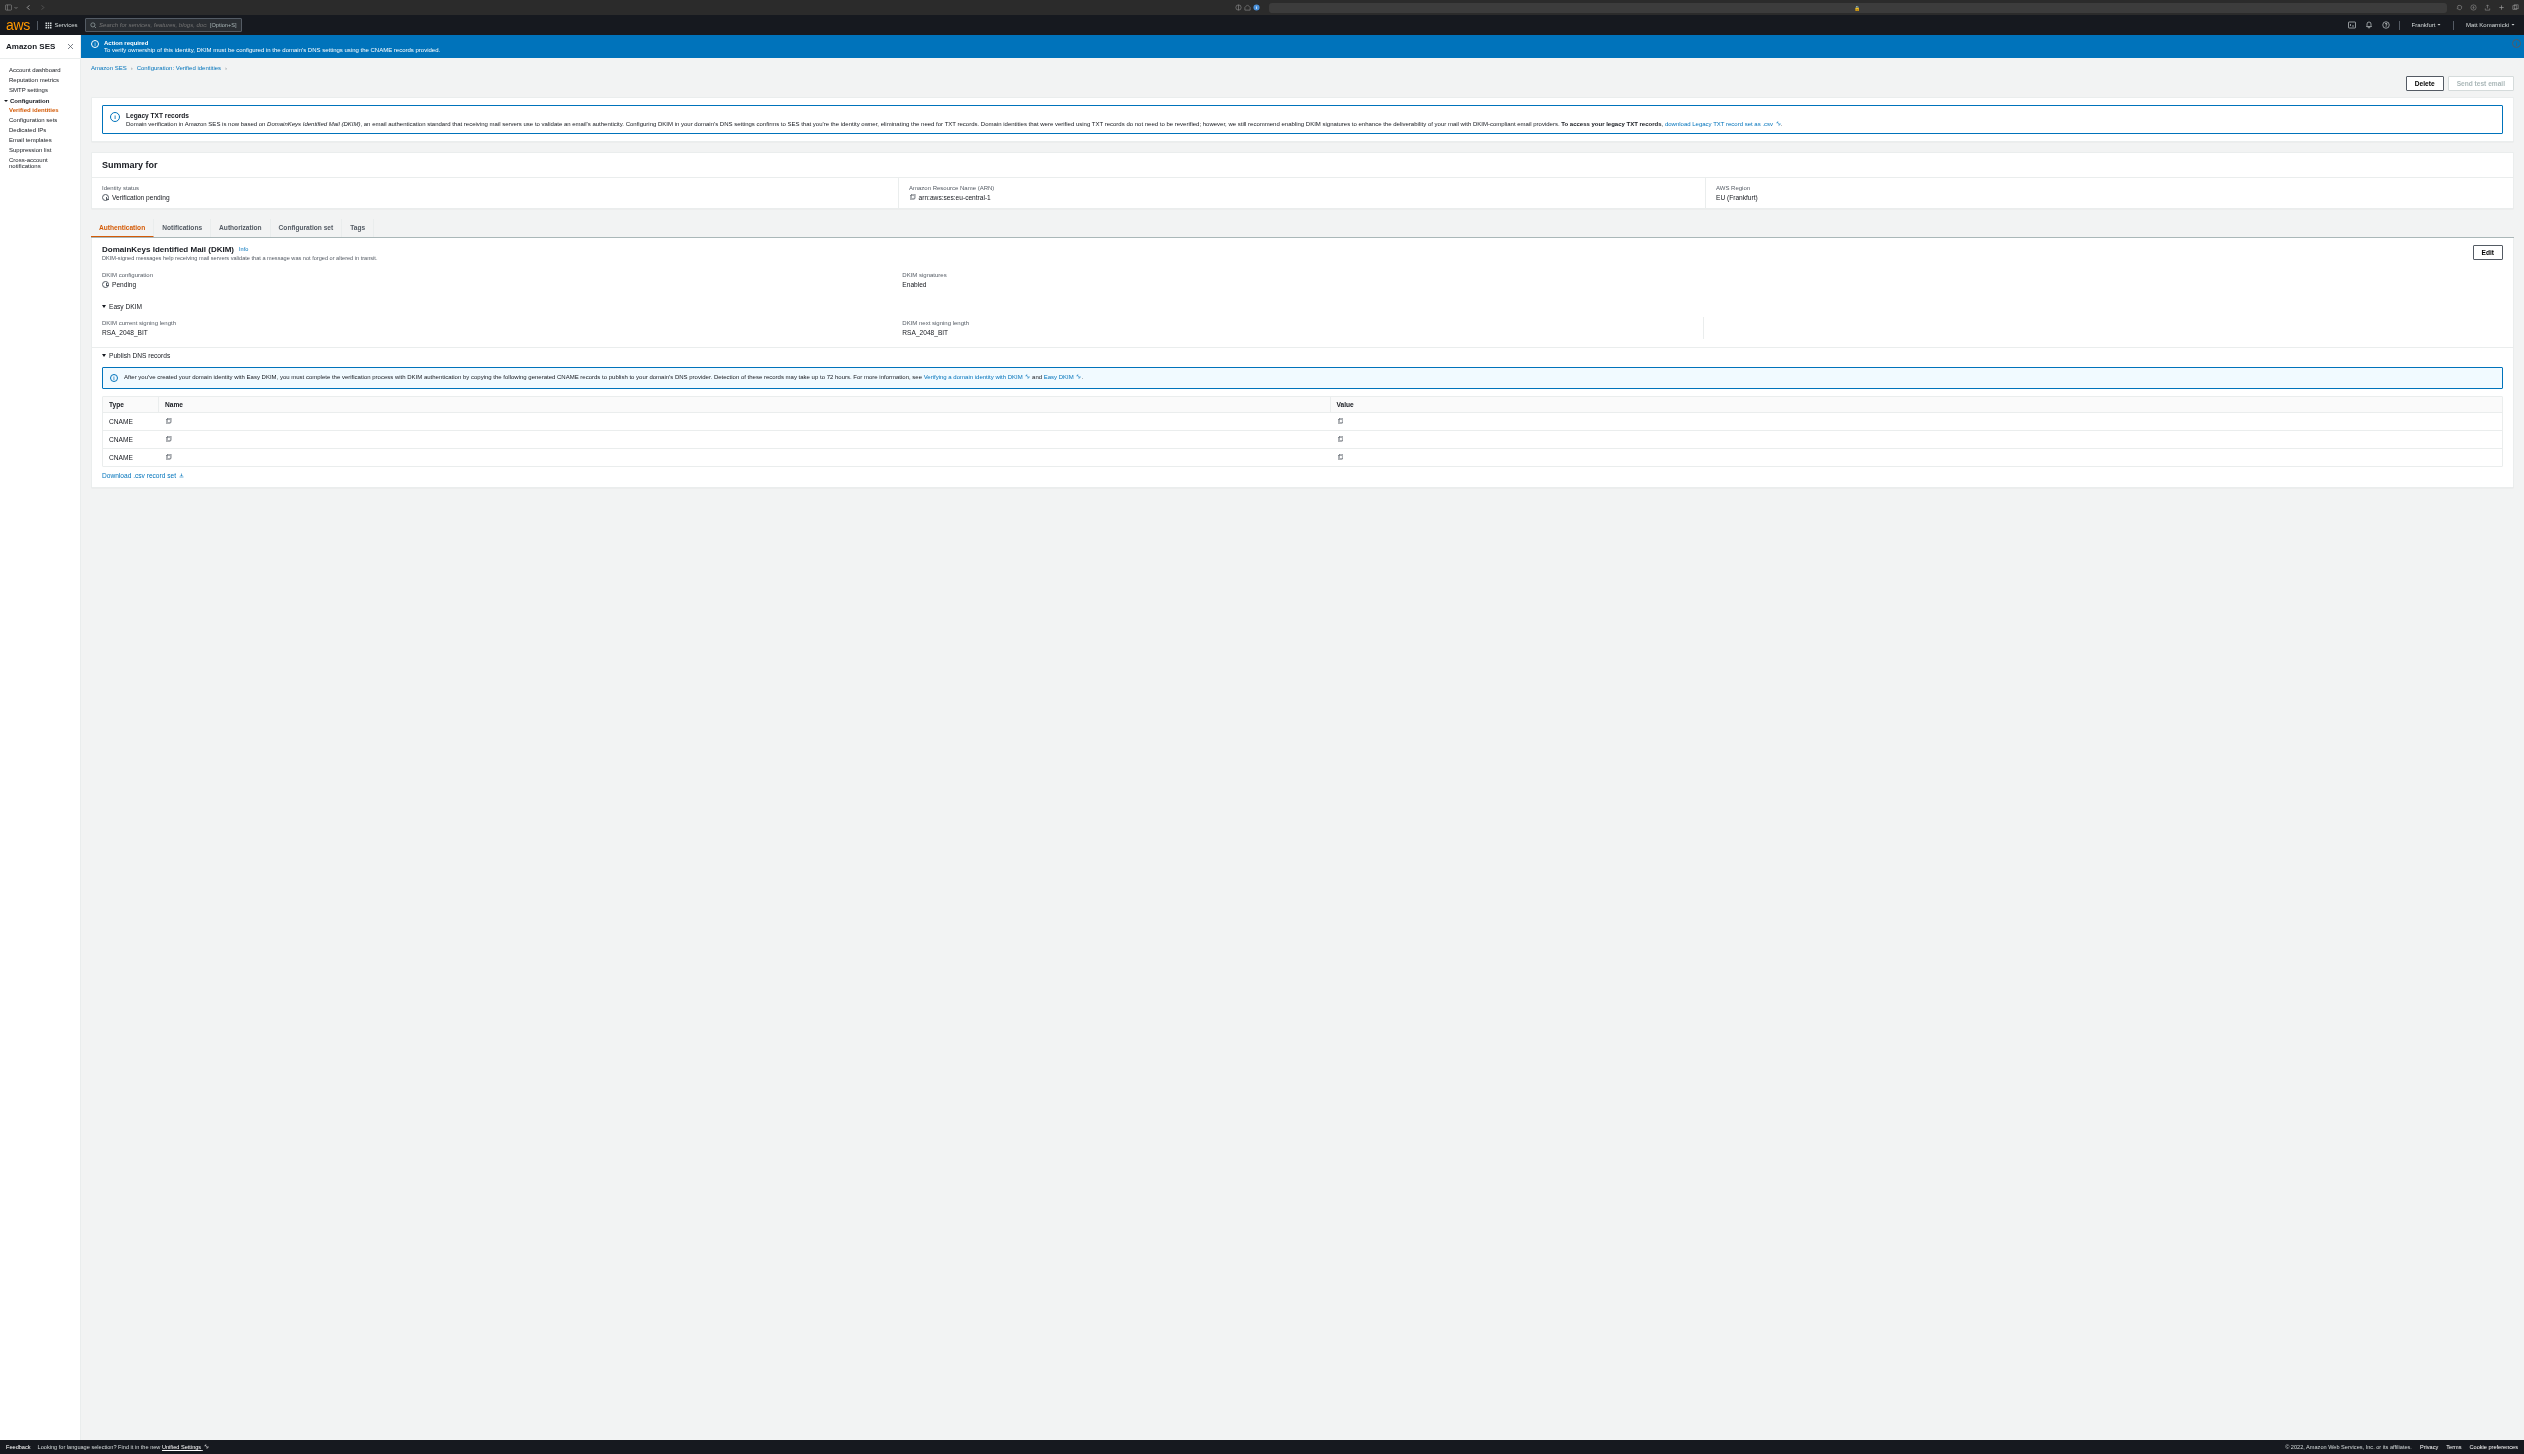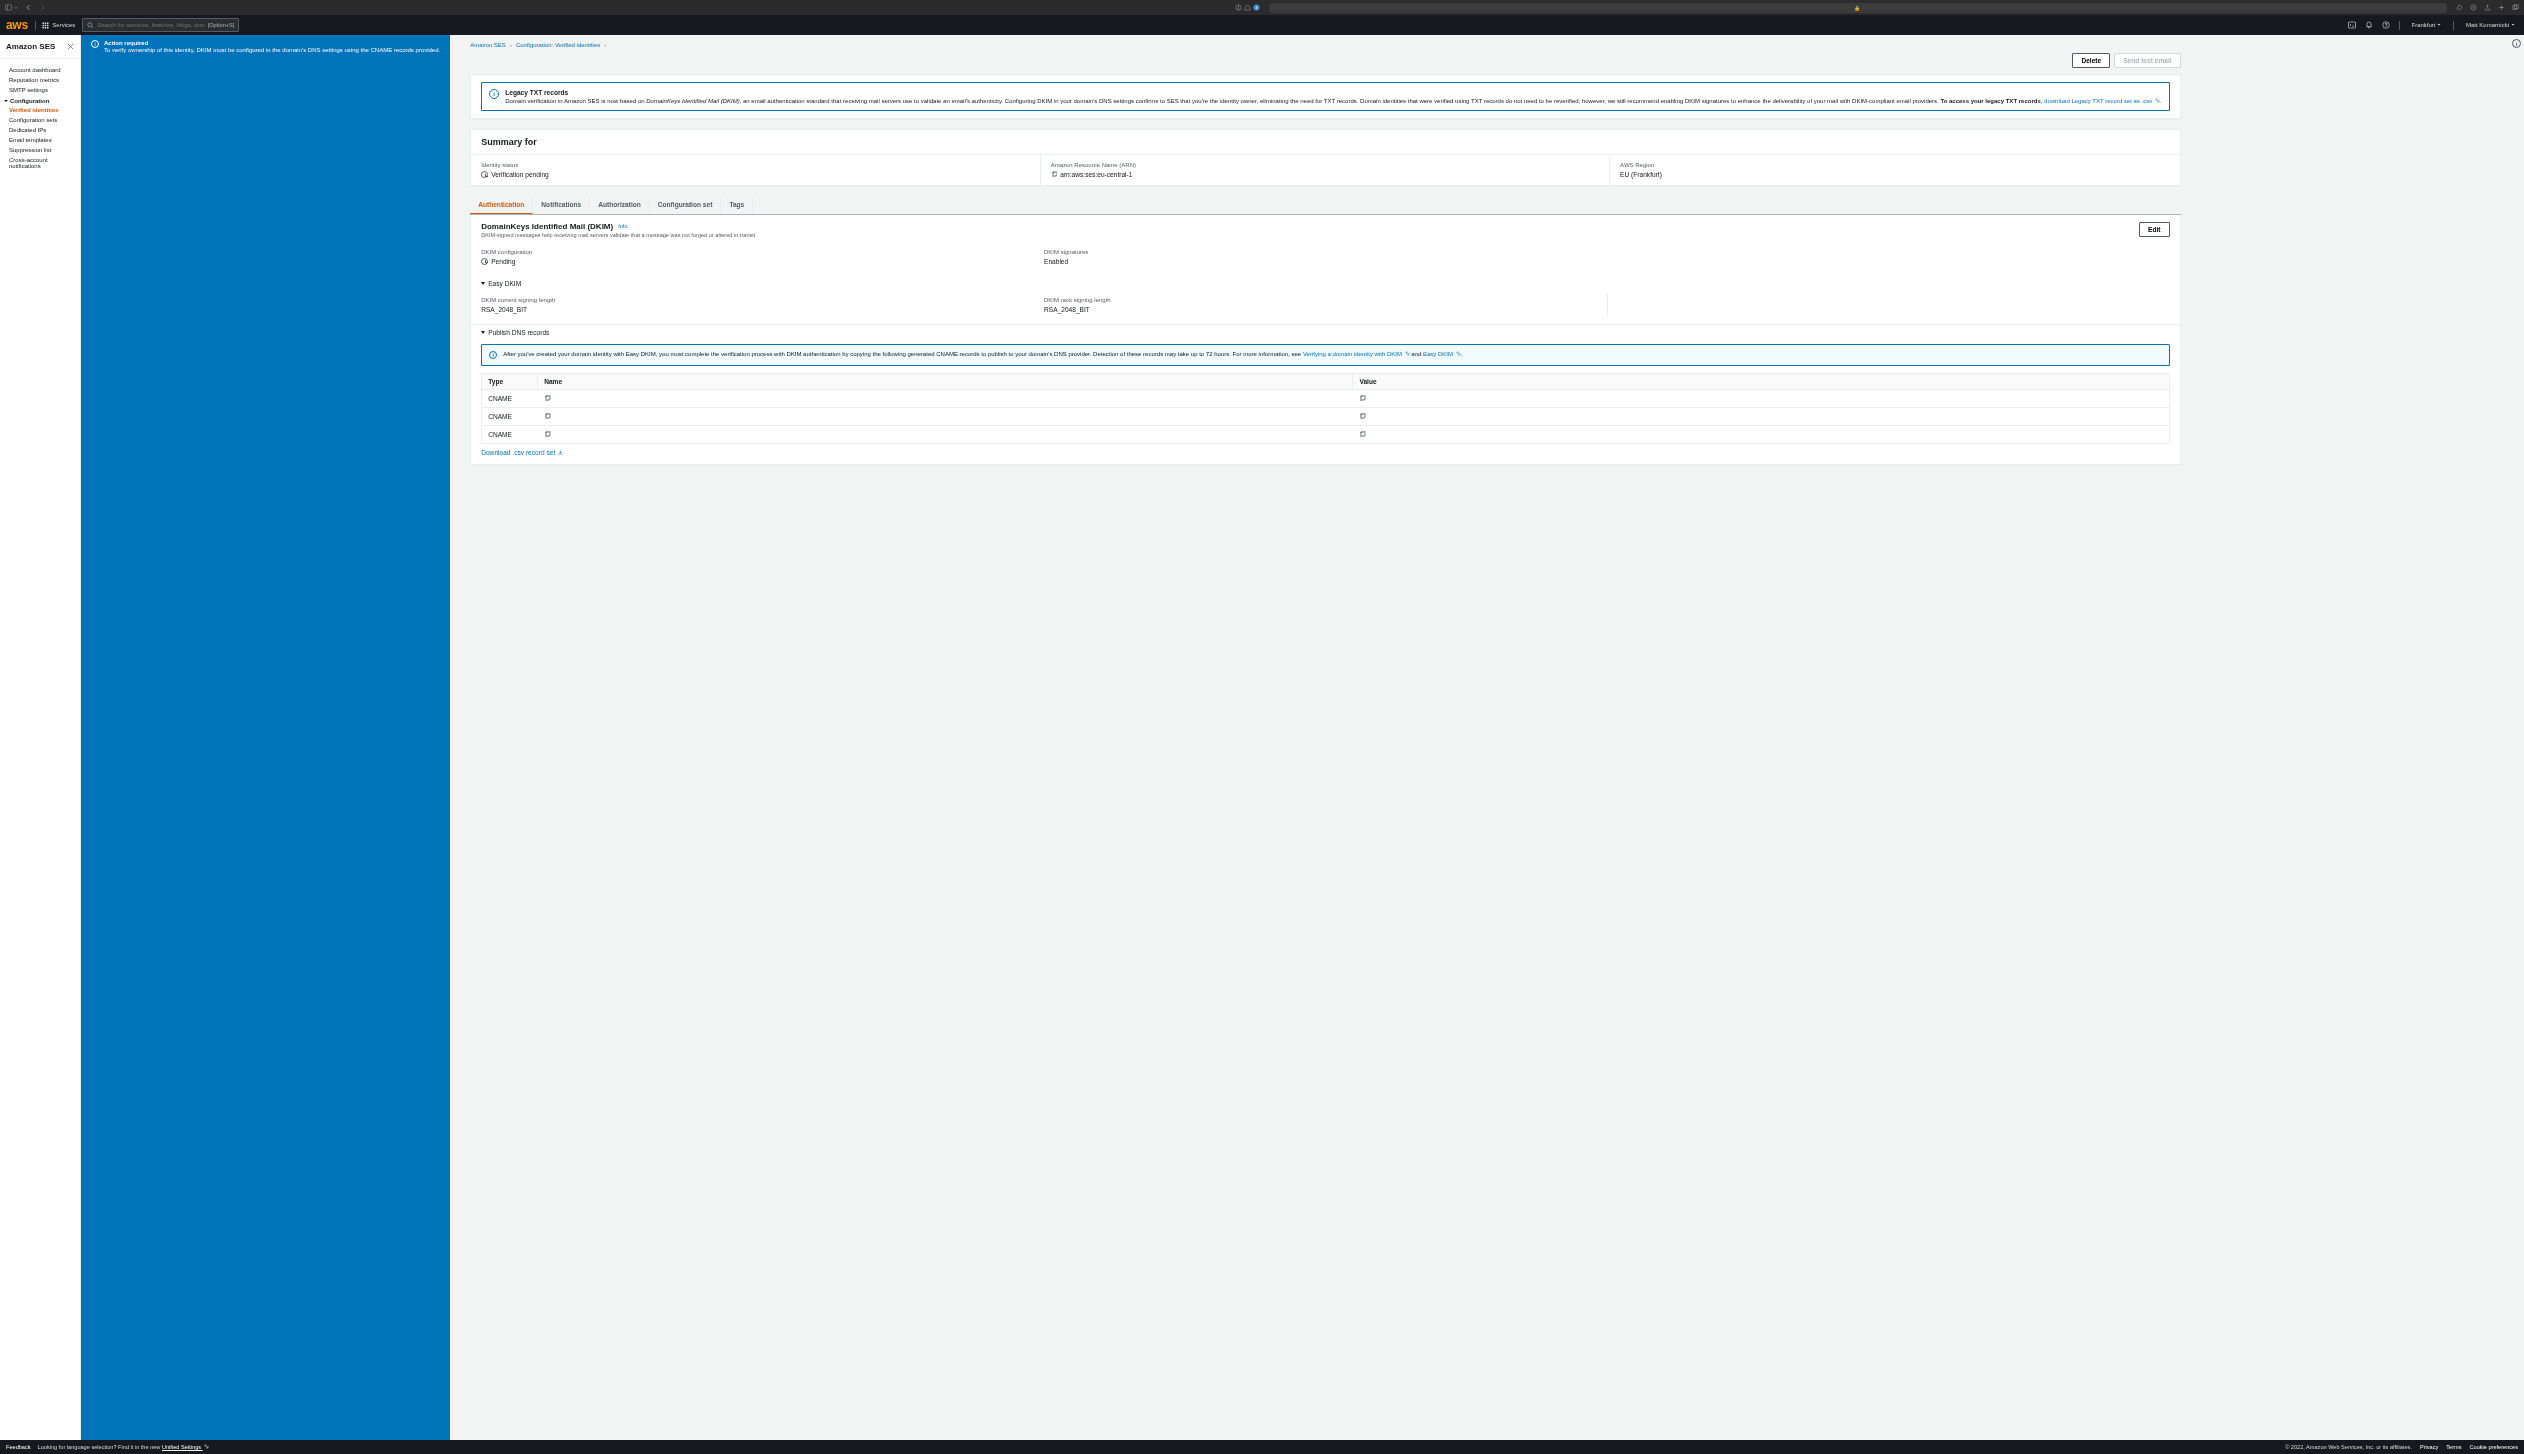--- a/index.html
+++ b/index.html
@@ -9,21 +9,21 @@
   .browser-chrome { background: #2b2b2b; height: 15px; display: flex; align-items: center; padding: 0 5px; gap: 5px; }
   .bc-left, .bc-right { display: flex; align-items: center; gap: 7px; }
   .bc-icon { width: 7px; height: 7px; color: #999; display: inline-flex; align-items: center; justify-content: center; }
   .bc-urlbar { flex: 1; background: #3c3c3c; height: 10px; border-radius: 3px; margin: 0 4px; display: flex; align-items: center; justify-content: center; }
   .bc-lock { color: #999; font-size: 5px; }
   .bc-menugroup { display:flex; gap:2px; align-items:center; }
   .bc-side-toggle { display:flex; align-items:center; gap:2px; }
 
   
   .aws-nav { background: #16191f; height: 20px; display: flex; align-items: center; padding: 0 6px; gap: 7px; color: #d5dbdb; font-size: 6px; }
-  .aws-logo { color: #ff9900; font-weight: 700; font-size: 12px; letter-spacing: -0.3px; }
+  .aws-logo { color: #ff9900; font-weight: 400; font-size: 14px; letter-spacing: -0.3px; }
   .aws-services { display: flex; align-items: center; gap: 3px; cursor: pointer; }
   .aws-searchwrap { display: flex; align-items: center; background: #2a2e33; border: 0.5px solid #545b64; border-radius: 1px; height: 14px; padding: 0 4px; width: 157px; gap: 3px; }
   .aws-searchwrap input { background: transparent; border: none; outline: none; color: #aab7b8; font-style: italic; font-size: 6px; flex: 1; }
   .aws-shortcut { font-size: 5.6px; color: #aab7b8; }
   .aws-nav-right { margin-left: auto; display: flex; align-items: center; gap: 9px; }
   .aws-nav-icon { width: 8px; height: 8px; display: inline-flex; align-items:center; justify-content:center; color:#d5dbdb; cursor:pointer; }
   .aws-region, .aws-user { display: flex; align-items: center; gap: 2px; cursor: pointer; padding: 0 3px; }
   .aws-divider { width: 0.5px; height: 9px; background: #545b64; }
 
   
@@ -37,21 +37,21 @@
   .sidebar-header { display: flex; align-items: center; justify-content: space-between; padding: 7px 6px; border-bottom: 0.5px solid #eaeded; }
   .sidebar-title { font-size: 8px; font-weight: 700; color: #16191f; }
   .close-x { width: 7px; height: 7px; color: #545b64; cursor: pointer; }
   .side-nav { padding: 6px 0; }
   .side-link { display: block; padding: 2px 9px; font-size: 6px; color: #16191f; cursor: pointer; text-decoration: none; }
   .side-group { padding: 3px 9px 1px 4px; display: flex; align-items: center; gap: 2px; font-weight: 700; font-size: 6px; cursor: pointer; }
   .side-group .caret { width: 0; height: 0; border-left: 2px solid transparent; border-right: 2px solid transparent; border-top: 2.5px solid #16191f; }
   .side-link.active { color: #d45b07; font-weight: 700; }
 
   
-  .main { flex: 1; display: flex; flex-direction: row; min-width: 0; gap: 10px; }
+  .main { flex: 1; display: flex; flex-direction: column; min-width: 0; }
 
   .flash { background: #0073bb; color: #fff; padding: 5px 10px; display: flex; gap: 5px; align-items: flex-start; font-size: 6px; }
   .flash-icon { width: 8px; height: 8px; border: 0.8px solid #fff; border-radius: 50%; display: inline-flex; align-items: center; justify-content: center; font-size: 5px; flex-shrink:0; }
   .flash-title { font-weight: 700; margin-bottom: 1px; }
 
   .content { padding: 7px 10px 15px 10px; }
 
   .breadcrumbs { display: flex; align-items: center; gap: 4px; font-size: 6px; margin-bottom: 5px; }
   .breadcrumbs a { color: #0073bb; cursor: pointer; }
   .breadcrumbs .chev { color: #879196; }

